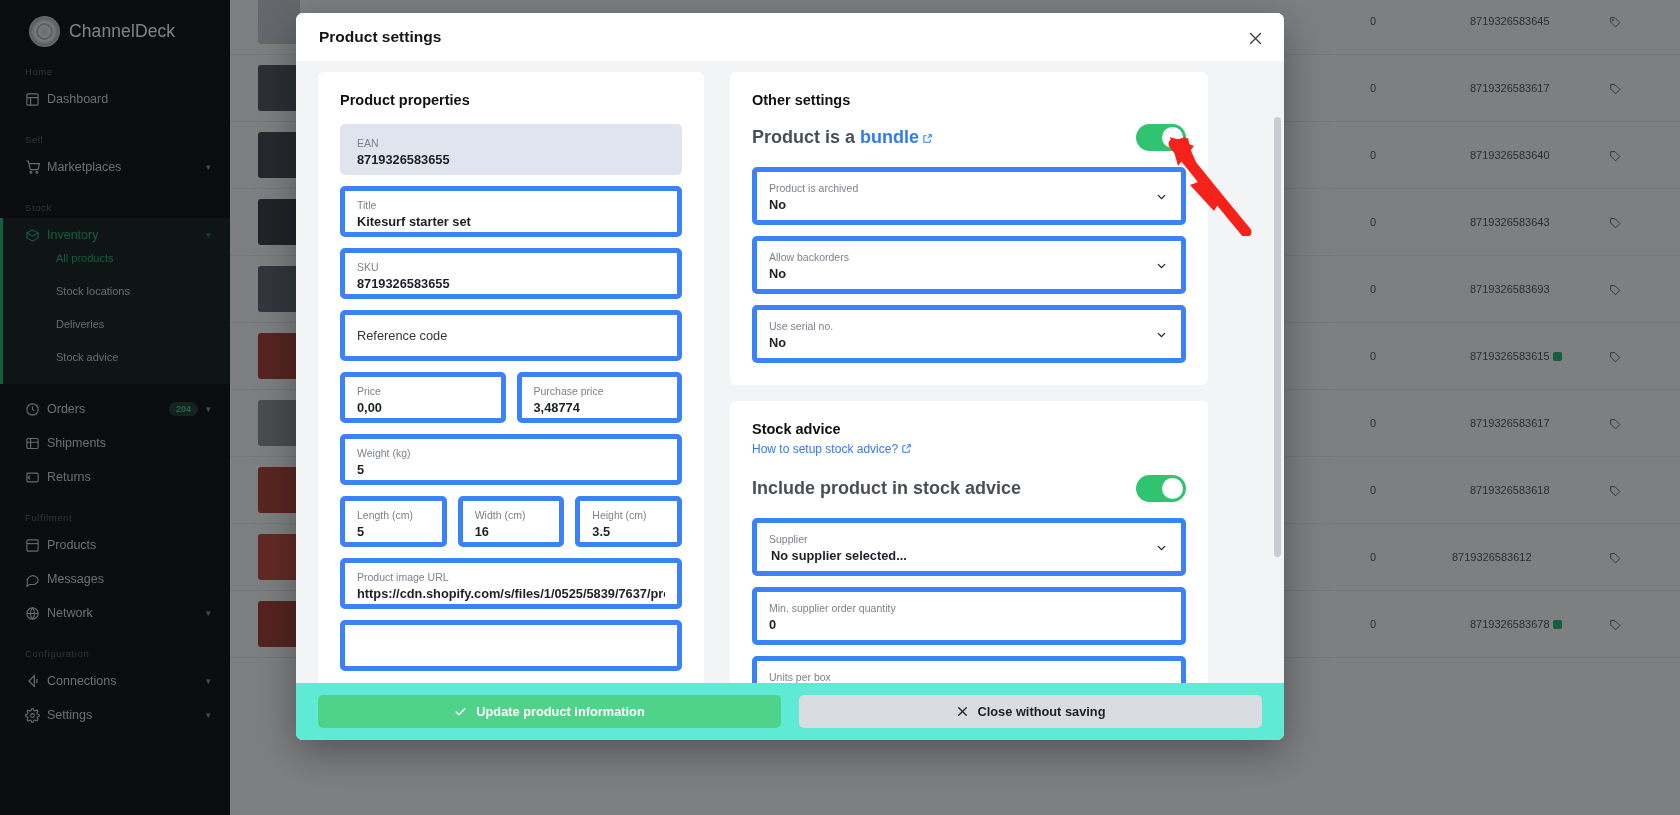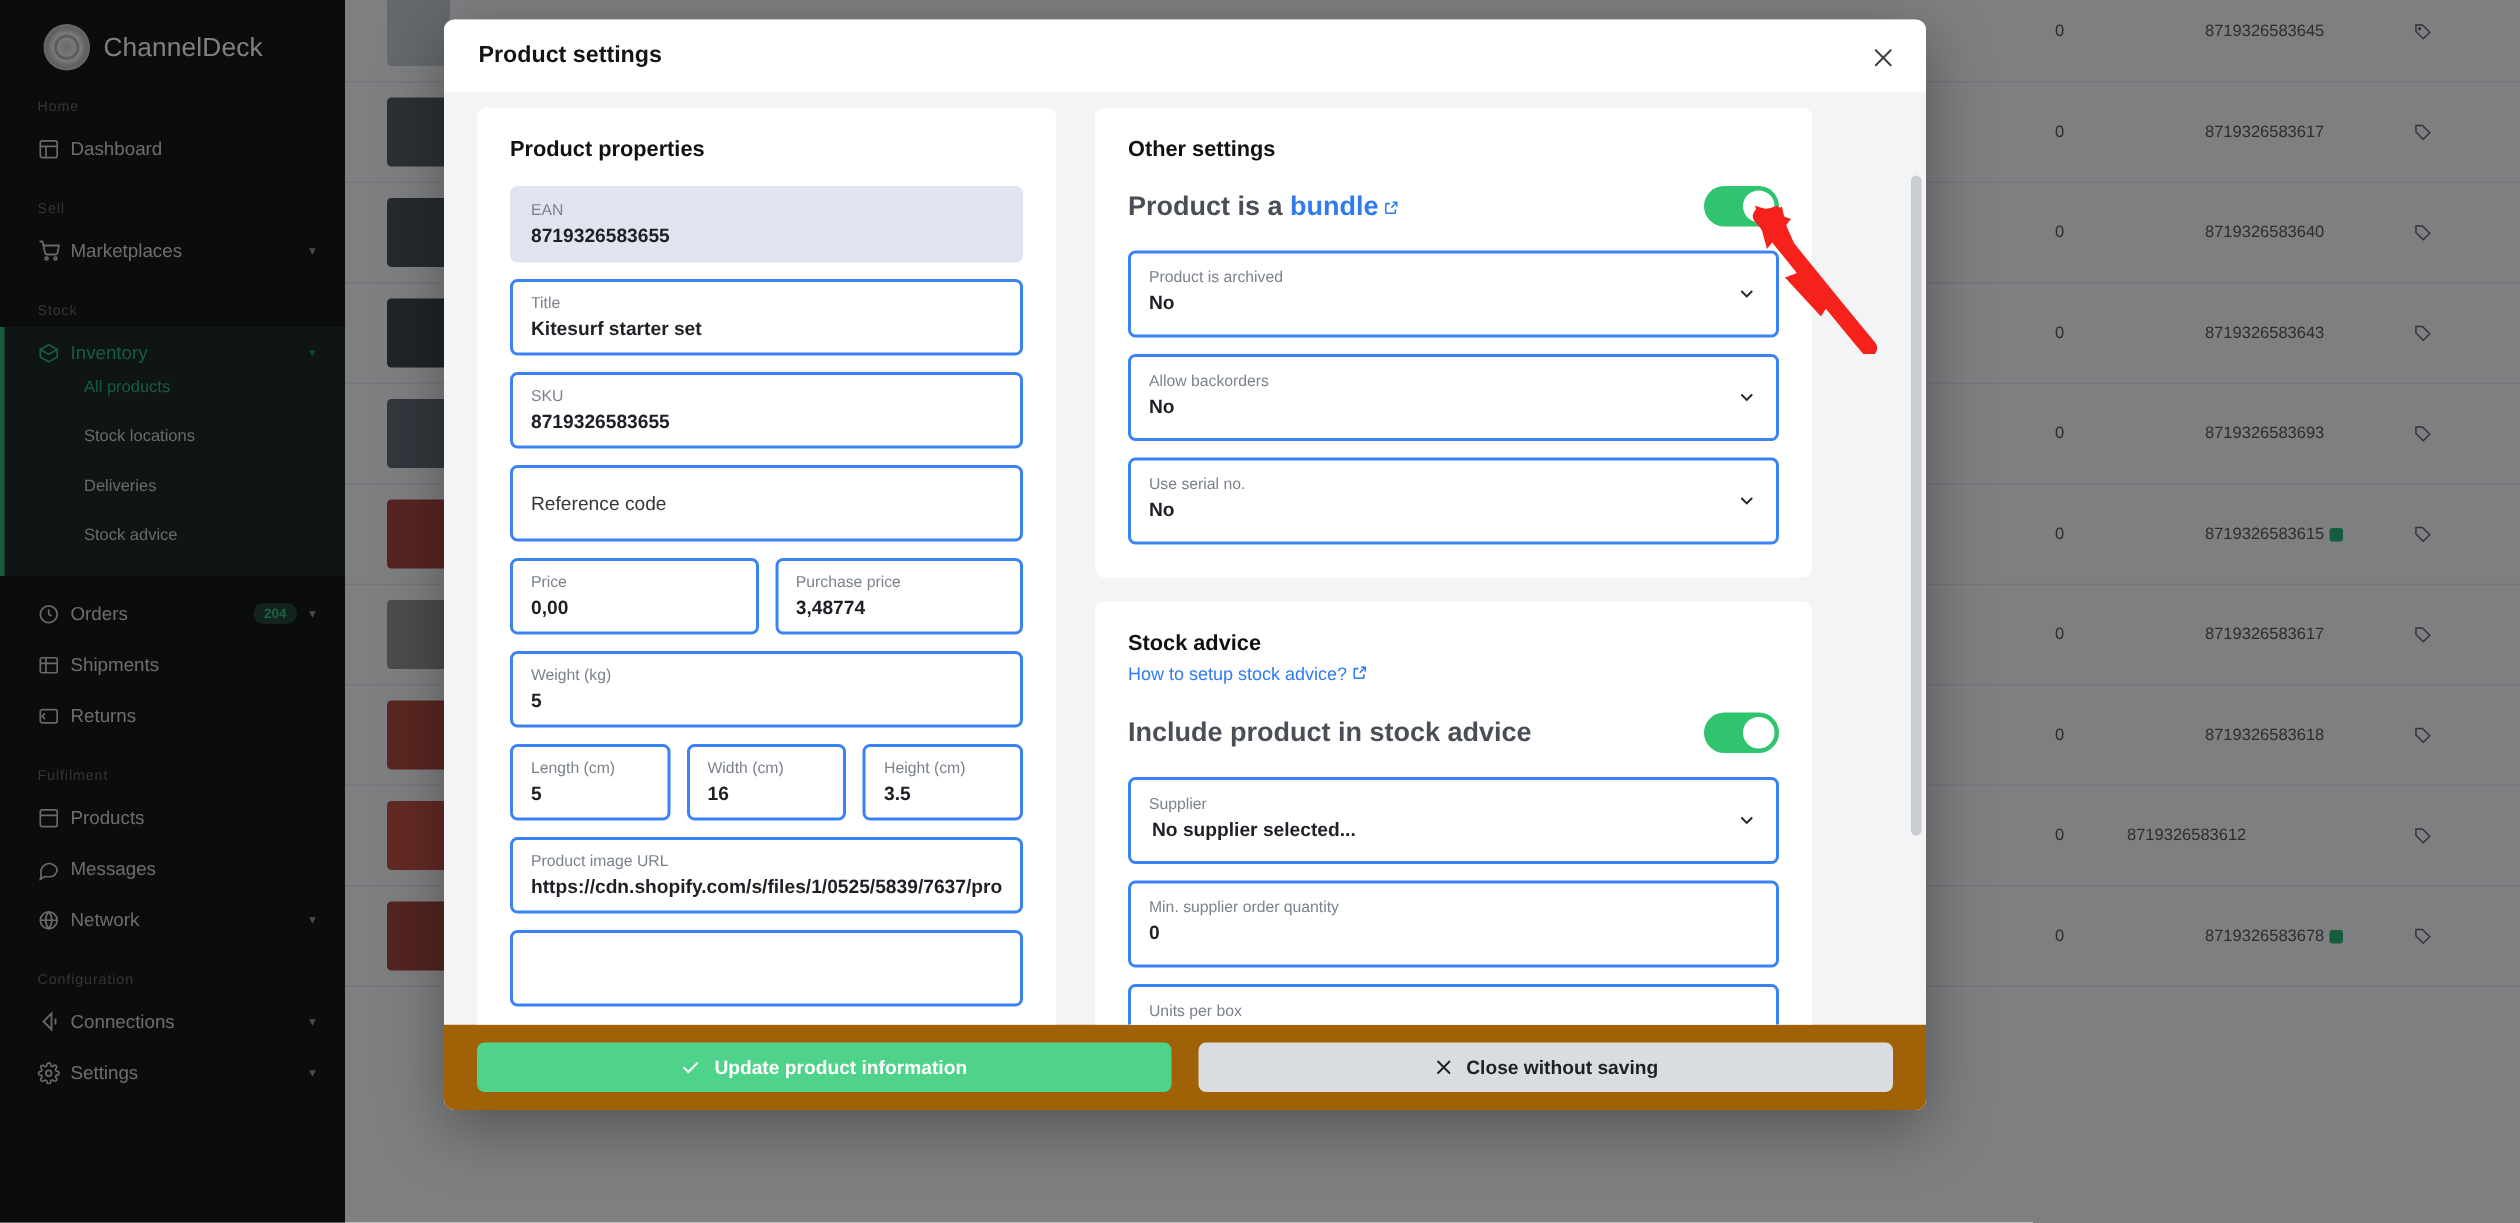--- a/index.html
+++ b/index.html
@@ -129,21 +129,21 @@
   .col-right { width: 478px; flex: 0 0 478px; }
 
   .card {
     background: #fff; border-radius: 6px;
     padding: 20px 22px 22px 22px;
   }
   .card-title { font-size: 14.5px; font-weight: 700; color: #111; margin-bottom: 16px; }
 
   
   .field {
-    border: 2px solid #3b82f6; border-radius: 5px;
+    border: 5px solid #3b82f6; border-radius: 5px;
     background: #fff; height: 51px;
     padding: 7px 12px 0 12px;
     position: relative;
     margin-bottom: 11px;
   }
   .field.readonly { background: #dfe4ee; border-color: #dfe4ee; }
   .field .flabel { font-size: 10.5px; color: #7b828c; line-height: 14px; }
   .field .fvalue { font-size: 12.8px; font-weight: 700; color: #1d2025; line-height: 19px; white-space: nowrap; overflow: hidden; }
   .field.placeholder-only { display: flex; align-items: center; padding-top: 0; padding-left: 12px; }
   .field.placeholder-only .ph { font-size: 12.8px; color: #33363b; }
@@ -182,21 +182,21 @@
     width: 7px; height: 640px; border-radius: 4px;
   }
   .modal-scroll .thumbbar {
     position: absolute; top: 0; left: 0; width: 7px; height: 440px;
     background: #c9ccd1; border-radius: 4px;
   }
 
   
   .modal-foot {
     flex: 0 0 57px; height: 57px;
-    background: #a16207;
+    background: #5eead4;
     display: flex; align-items: center; gap: 18px;
     padding: 0 22px;
   }
   .btn {
     height: 33px; border-radius: 5px; border: none;
     display: flex; align-items: center; justify-content: center; gap: 9px;
     font-size: 12.8px; font-weight: 700; cursor: pointer;
     font-family: "Liberation Sans", sans-serif;
   }
   .btn-primary { flex: 1 1 0; background: #4fd38a; color: #fff; }
@@ -416,21 +416,21 @@
           <div class="thumb" style="background:#b03a2b"></div>
           <span class="cellc" style="left:1140px">0</span>
           <span class="cellc" style="left:1240px">8719326583618</span>
           <span class="tag-ic"><svg width="13" height="13" viewBox="0 0 24 24" fill="none" stroke="currentColor" stroke-width="1.8">
               <path d="M20 12l-8 8-9-9V3h8l9 9z"></path>
             </svg></span>
         </div>
       <div class="grow" style="top:524px">
           <div class="thumb" style="background:#c34434"></div>
           <span class="cellc" style="left:1140px">0</span>
-          <span class="cellc" style="left:1188px">8719326583612</span>
+          <span class="cellc" style="left:1222px">8719326583612</span>
           <span class="tag-ic"><svg width="13" height="13" viewBox="0 0 24 24" fill="none" stroke="currentColor" stroke-width="1.8">
               <path d="M20 12l-8 8-9-9V3h8l9 9z"></path>
             </svg></span>
         </div>
       <div class="grow" style="top:591px">
           <div class="thumb" style="background:#a33528"></div>
           <span class="cellc" style="left:1140px">0</span>
           <span class="cellc" style="left:1240px">8719326583678</span>
           <span class="dot-g"></span>
           <span class="tag-ic"><svg width="13" height="13" viewBox="0 0 24 24" fill="none" stroke="currentColor" stroke-width="1.8">

